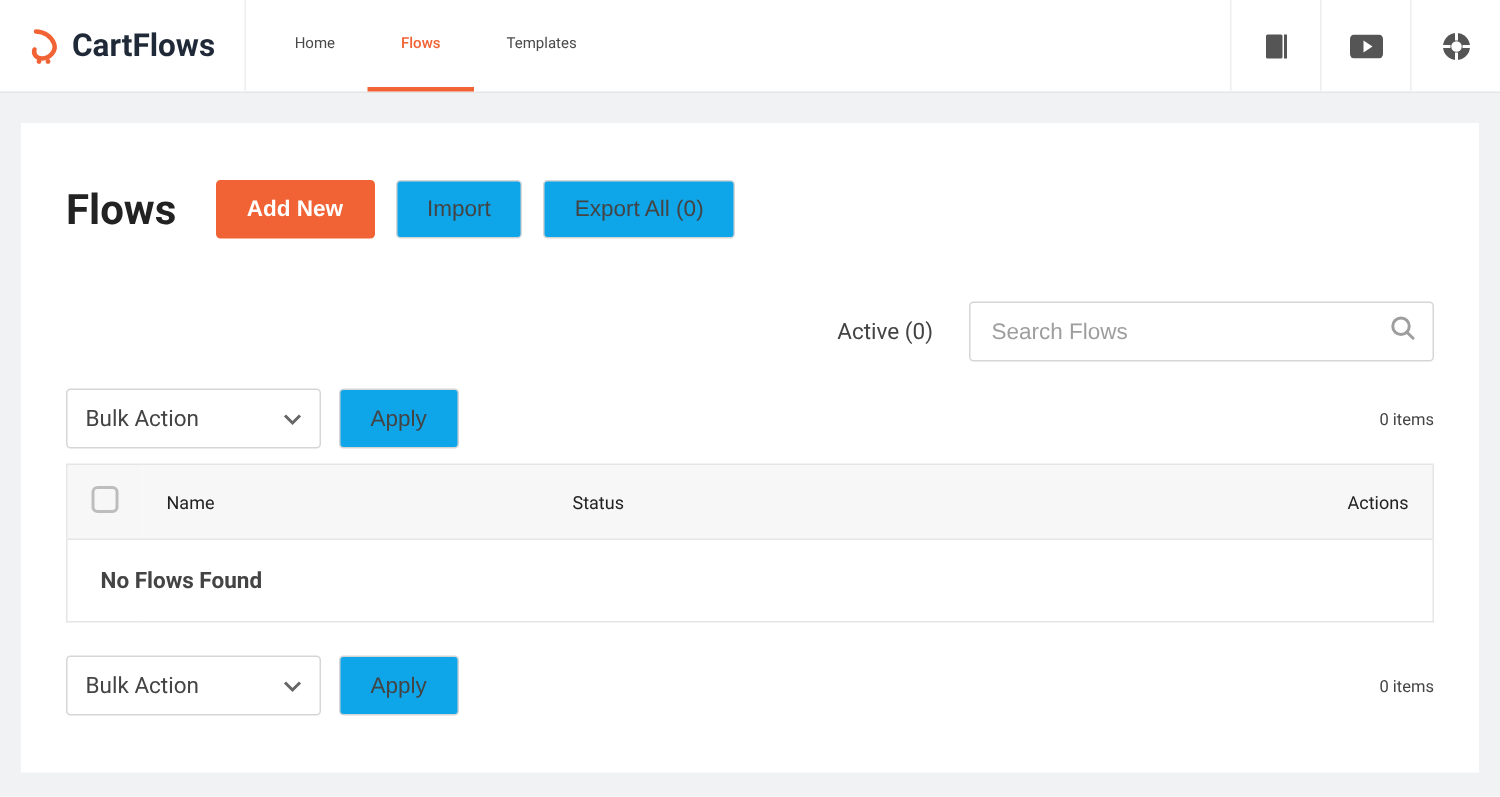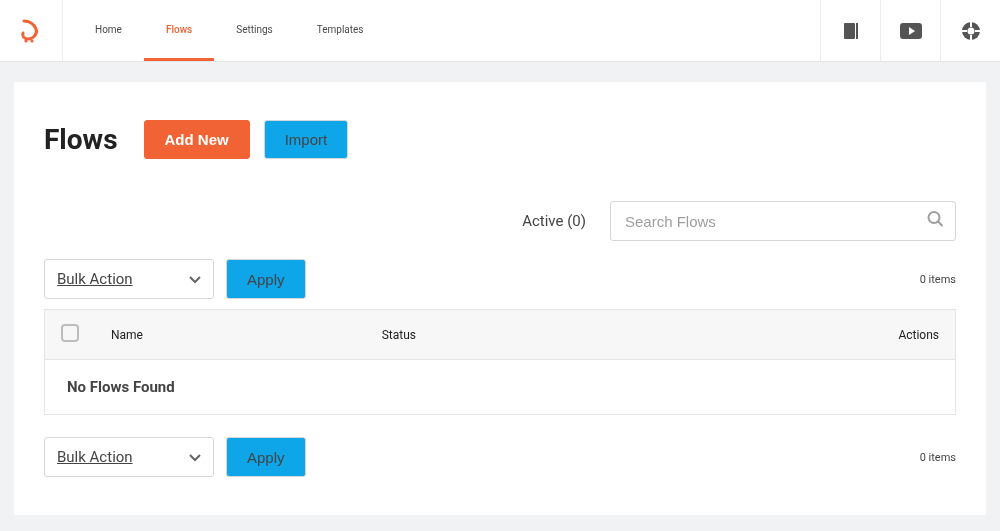--- a/index.html
+++ b/index.html
@@ -111,21 +111,21 @@
     gap: 24px;
   }
   .filter-label {
     font-size: 15px;
     color: #444;
   }
   .search-wrap {
     position: relative;
   }
   .search-input {
-    width: 346px;
+    width: 310px;
     height: 40px;
     border: 1px solid #d6d6d6;
     border-radius: 3px;
     padding: 0 40px 0 14px;
     font-size: 15px;
     color: #444;
   }
   .search-input::placeholder { color: #9e9e9e; }
   .search-icon {
     position: absolute;
@@ -150,21 +150,20 @@
     background: #fff;
     width: 170px;
     height: 40px;
     display: flex;
     align-items: center;
     justify-content: space-between;
     padding: 0 12px;
     font-size: 15px;
     cursor: pointer;
     color: #444;
-    text-decoration: underline;
   }
   .chev { pointer-events:none; }
   .items-count {
     font-size: 11px;
     color: #444;
   }
   table {
     width: 100%;
     border-collapse: collapse;
     border: 1px solid #e5e5e5;
@@ -203,30 +202,28 @@
 
 <div class="topbar">
   <div class="logo">
     <span class="logo-mark">
       <svg width="24" height="24" viewBox="0 0 24 24" fill="none">
         <path d="M6 2 C11 2 16 5 18 10 C20 15 15 20 10 20 C6 20 4 17 5 14" stroke="#f16334" stroke-width="3" fill="none" stroke-linecap="round"></path>
         <circle cx="8" cy="22" r="1.6" fill="#f16334"></circle>
         <circle cx="14" cy="22" r="1.6" fill="#f16334"></circle>
       </svg>
     </span>
+    <span class="logo-text">CartFlows</span>
   </div>
   <div class="nav">
     <div class="nav-item">
         <span>Home</span>
       </div>
     <div class="nav-item active">
         <span>Flows</span>
-      </div>
-    <div class="nav-item">
-        <span>Settings</span>
       </div>
     <div class="nav-item">
         <span>Templates</span>
       </div>
   </div>
   <div class="topbar-icons">
     <div class="topbar-icon">
       <svg width="20" height="20" viewBox="0 0 20 20" fill="#555">
           <rect x="3" y="2" width="11" height="16" rx="1"></rect>
           <rect x="15" y="2" width="2" height="16"></rect>
@@ -251,20 +248,21 @@
   </div>
 </div>
 
 <div class="page">
   <div class="card">
 
     <div class="page-header">
       <div class="page-title">Flows</div>
       <button class="btn btn-primary">Add New</button>
       <button class="btn">Import</button>
+      <button class="btn">Export All (0)</button>
     </div>
 
     <div class="filter-row">
       <div class="filter-label">Active (0)</div>
       <div class="search-wrap">
         <input class="search-input" placeholder="Search Flows" style="">
         <span class="search-icon">
           <svg width="17" height="17" viewBox="0 0 17 17" fill="none">
               <circle cx="7" cy="7" r="5.5" stroke="#9e9e9e" stroke-width="2"></circle>
               <line x1="11" y1="11" x2="15" y2="15" stroke="#9e9e9e" stroke-width="2" stroke-linecap="round"></line>

